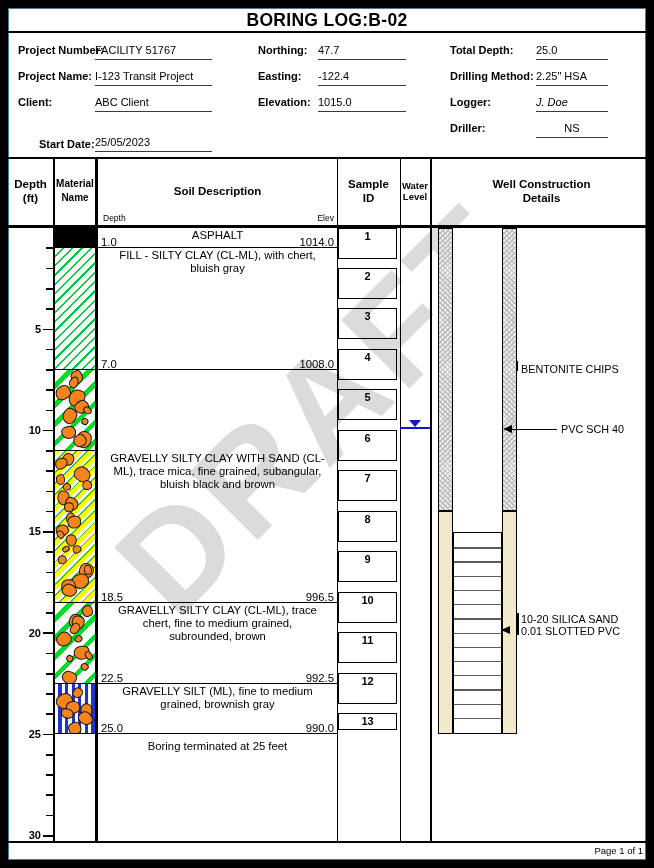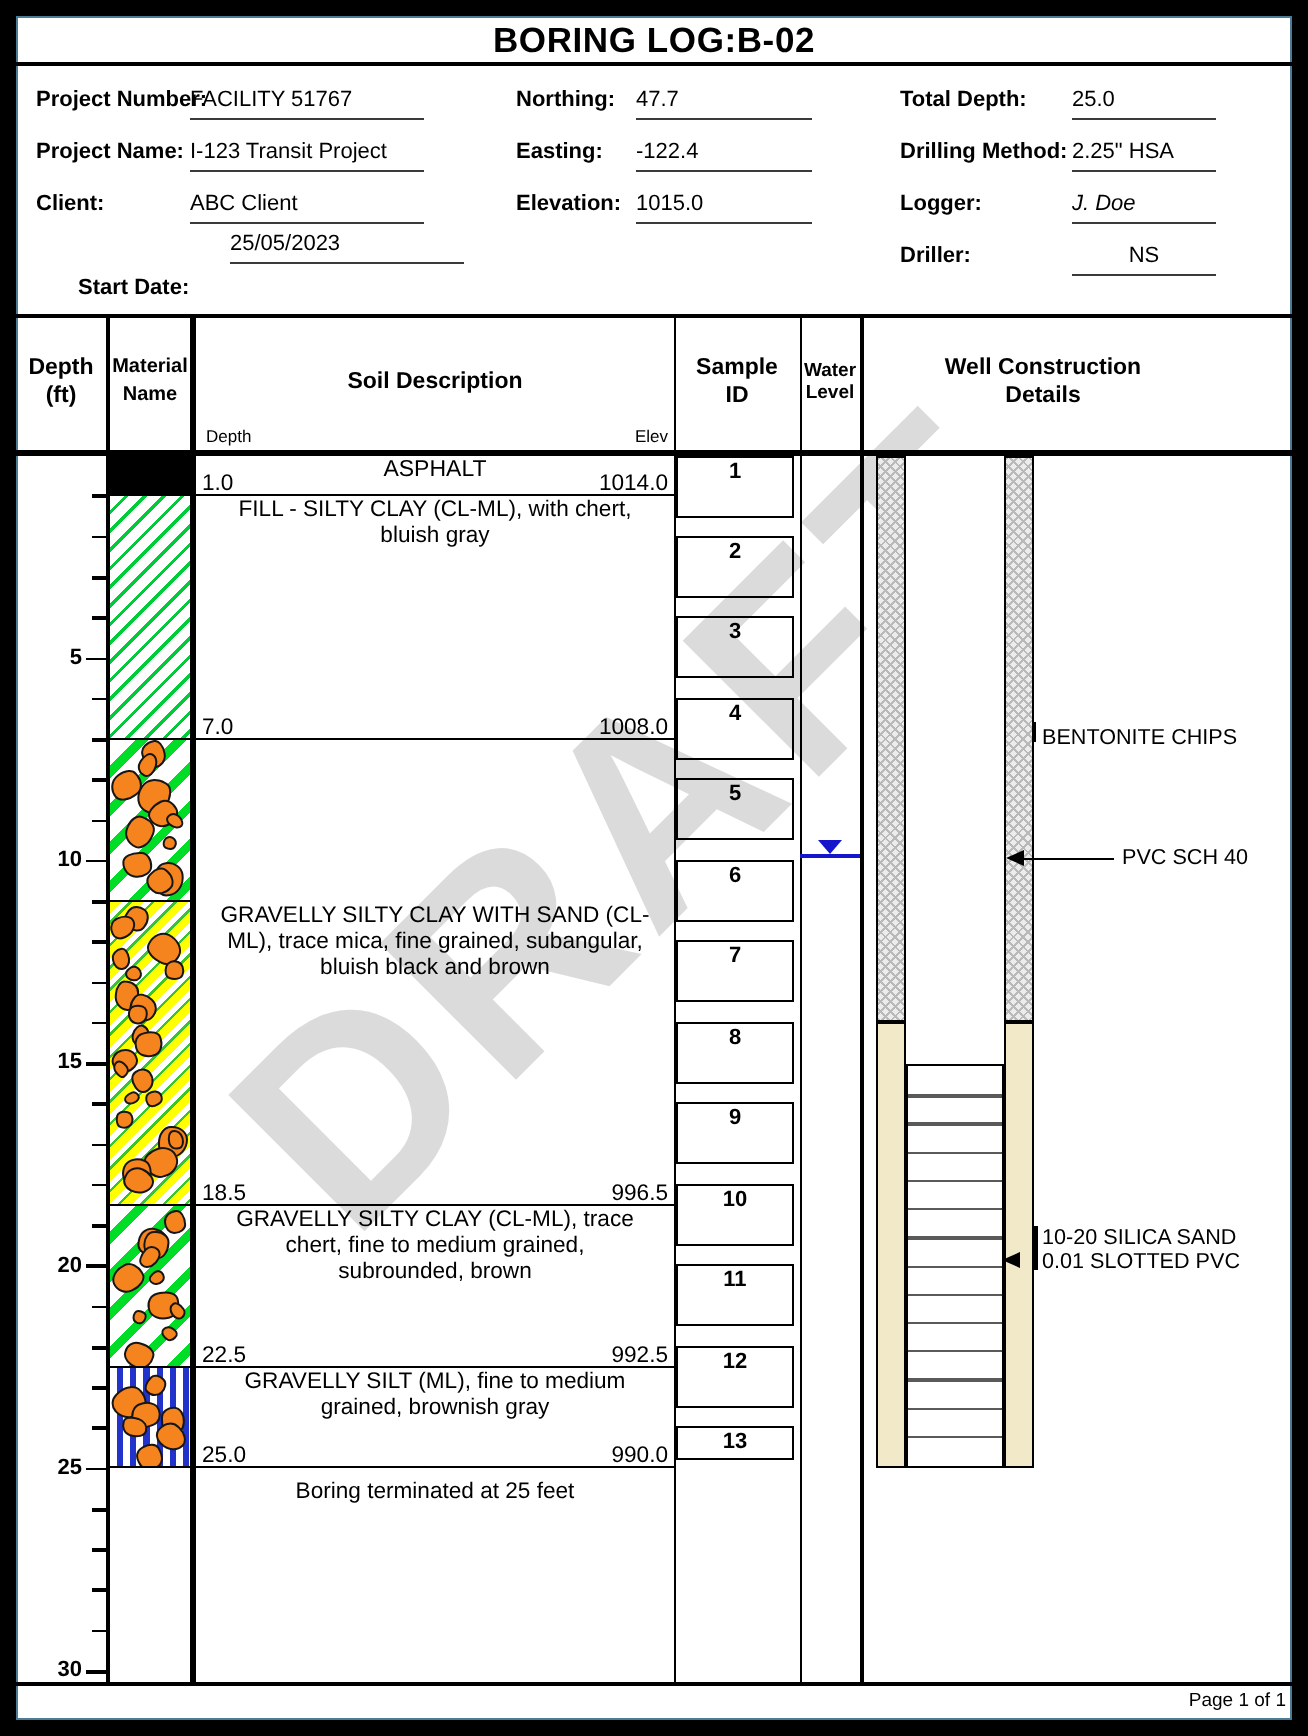--- a/index.html
+++ b/index.html
@@ -64,21 +64,21 @@
   <div class="title">BORING LOG:B-02</div>
   <div class="hline" style="left:8px;top:31px;width:638px;height:2px;"></div>
 
   <div class="hlabel" style="left:18px;top:44px;">Project Number:</div>
   <div class="hvalue" style="left:95px;top:44px;width:117px;">FACILITY 51767</div>
   <div class="hlabel" style="left:18px;top:70px;">Project Name:</div>
   <div class="hvalue" style="left:95px;top:70px;width:117px;">I-123 Transit Project</div>
   <div class="hlabel" style="left:18px;top:96px;">Client:</div>
   <div class="hvalue" style="left:95px;top:96px;width:117px;">ABC Client</div>
   <div class="hlabel" style="left:18px;top:138px;margin-left:21px;">Start Date:</div>
-  <div class="hvalue" style="left:95px;top:116px;width:117px;margin-left:20px;">25/05/2023</div>
+  <div class="hvalue" style="left:95px;top:136px;width:117px;">25/05/2023</div>
 
   <div class="hlabel" style="left:258px;top:44px;">Northing:</div>
   <div class="hvalue" style="left:318px;top:44px;width:88px;">47.7</div>
   <div class="hlabel" style="left:258px;top:70px;">Easting:</div>
   <div class="hvalue" style="left:318px;top:70px;width:88px;">-122.4</div>
   <div class="hlabel" style="left:258px;top:96px;">Elevation:</div>
   <div class="hvalue" style="left:318px;top:96px;width:88px;">1015.0</div>
 
   <div class="hlabel" style="left:450px;top:44px;">Total Depth:</div>
   <div class="hvalue" style="left:536px;top:44px;width:72px;">25.0</div>
@@ -112,21 +112,21 @@
     <span class="sub" style="right:3px;">Elev</span>
   </div>
   <div class="th" style="left:337px;width:63px;">
     <span>Sample</span>
     <span>ID</span>
   </div>
   <div class="th" style="left:400px;width:30px;font-size:9.5px;line-height:11px;">
     <span>Water</span>
     <span>Level</span>
   </div>
-  <div class="th" style="left:416px;width:211px;">
+  <div class="th" style="left:436px;width:211px;">
     <span>Well Construction</span>
     <span>Details</span>
   </div>
 
   <div class="mat pat-asphalt" style="top:228px;height:20px;"></div>
   <div class="mat pat-fill" style="top:248px;height:122px;"></div>
   <div class="mat pat-green gravel" style="top:370px;height:81px;">
       <div class="blob" style="width: 13.8965px; height: 12.3603px; left: 14.9417px; top: 0.748637px; border-radius: 58% 42% 55% 45% / 48% 62% 38% 52%; transform: rotate(260.346deg); background: rgb(245, 131, 30);"></div>
       <div class="blob" style="width: 11.7809px; height: 8.88199px; left: 13.192px; top: 7.94139px; border-radius: 45% 55% 60% 40% / 55% 45% 60% 40%; transform: rotate(300.539deg); background: rgb(245, 131, 30);"></div>
       <div class="blob" style="width: 15.6353px; height: 13.6628px; left: 0.480443px; top: 16.0585px; border-radius: 50% 50% 40% 60% / 60% 40% 55% 45%; transform: rotate(321.75deg); background: rgb(245, 131, 30);"></div>

